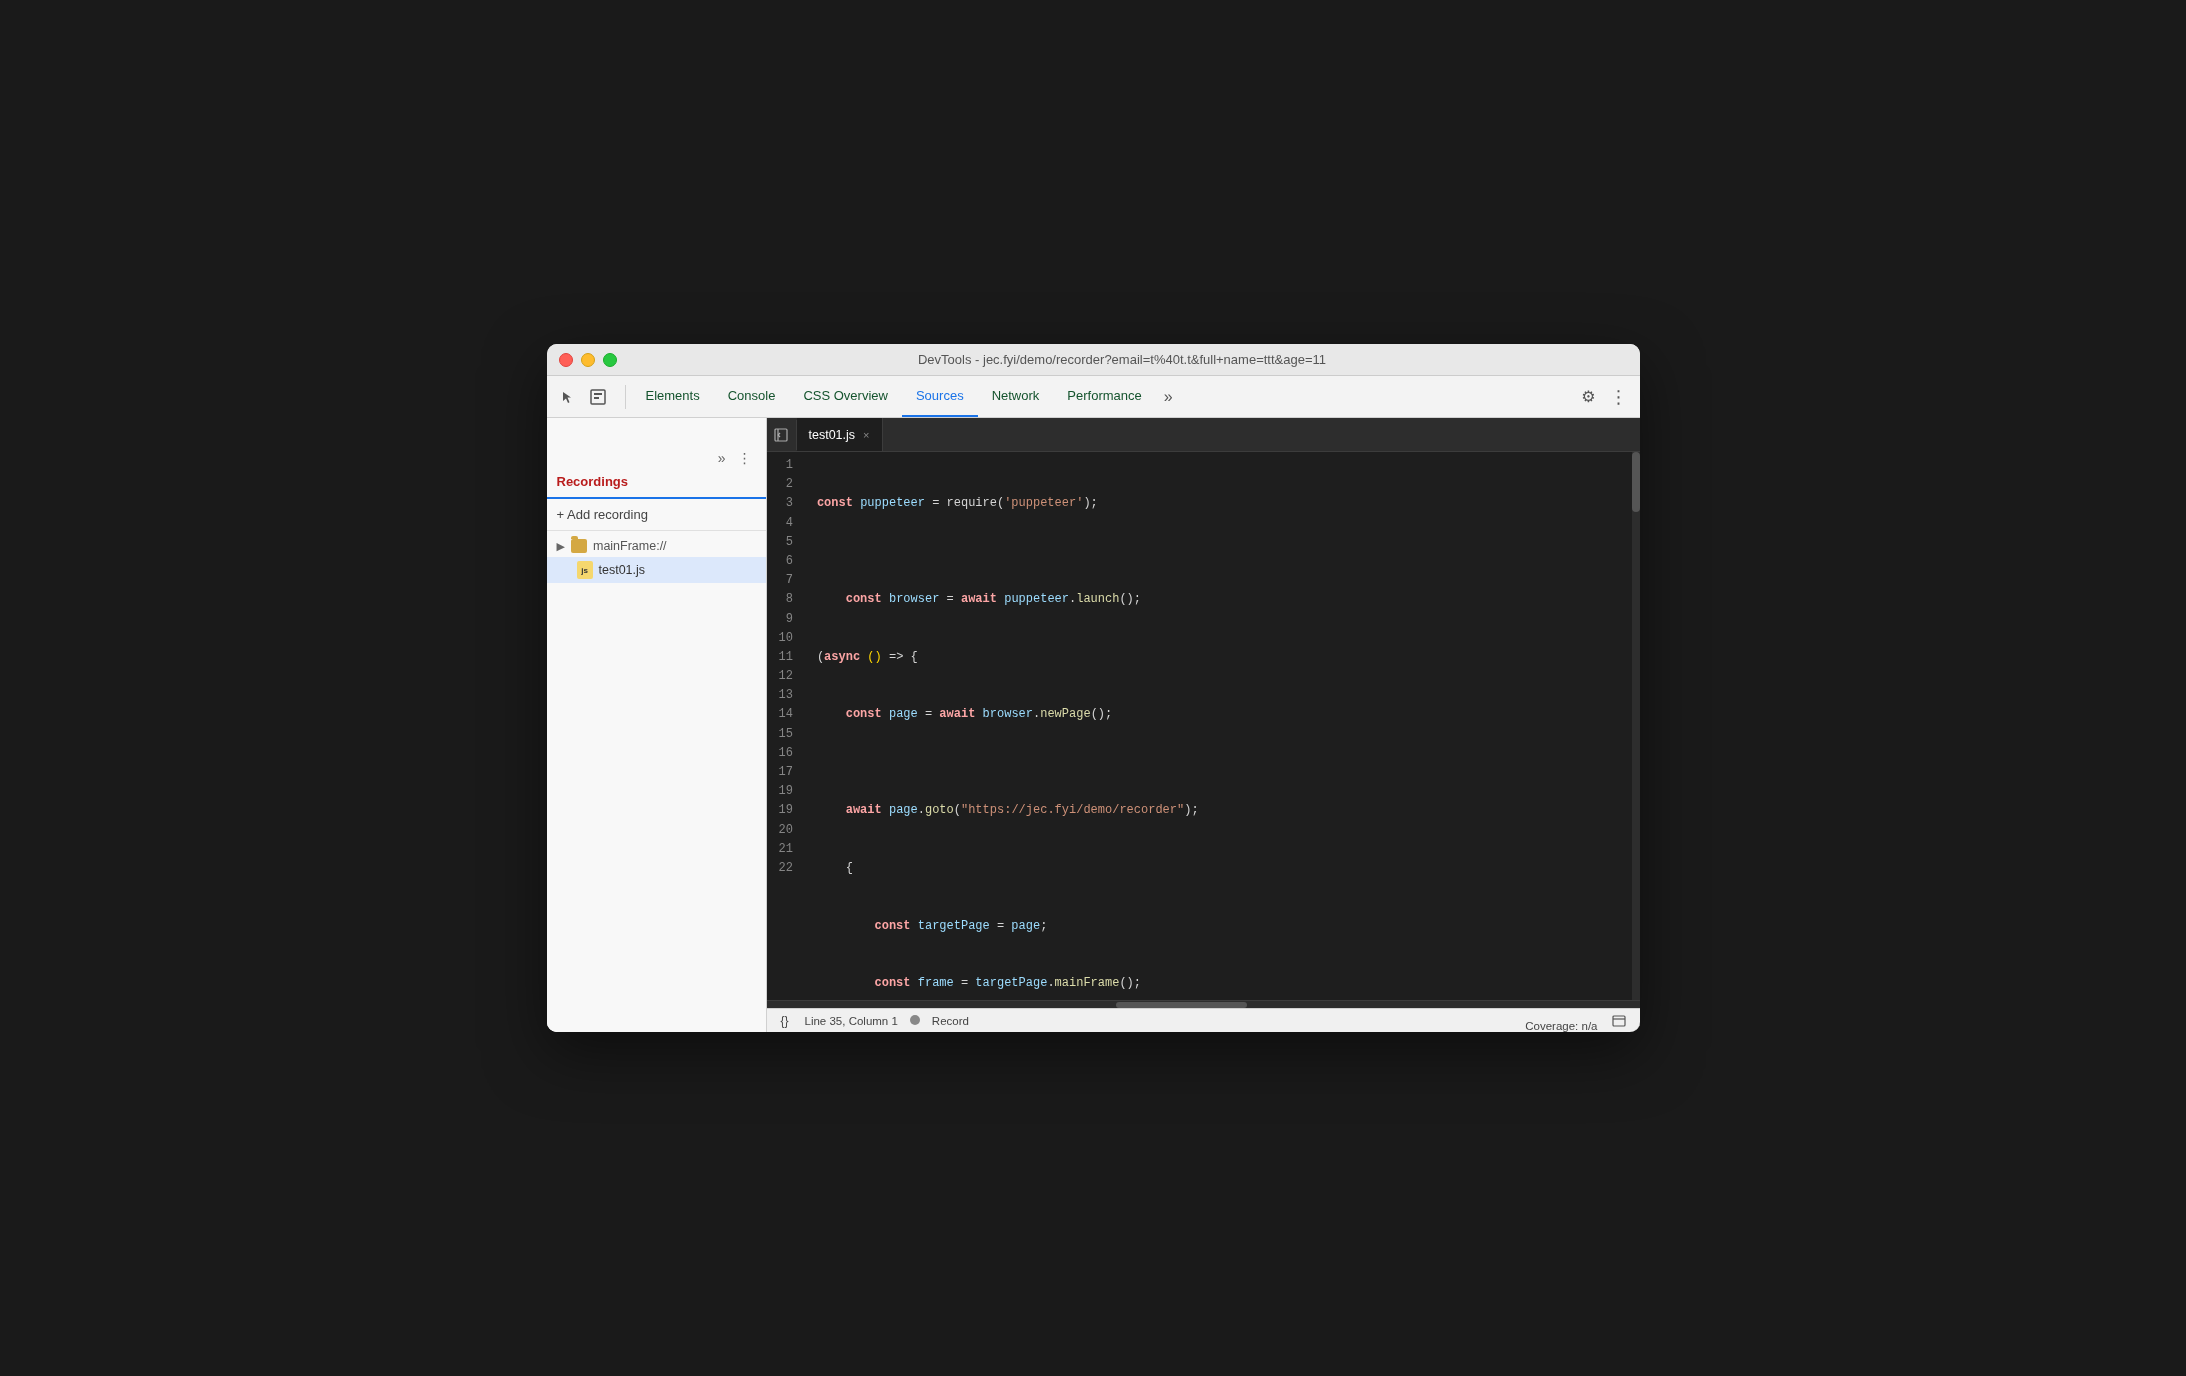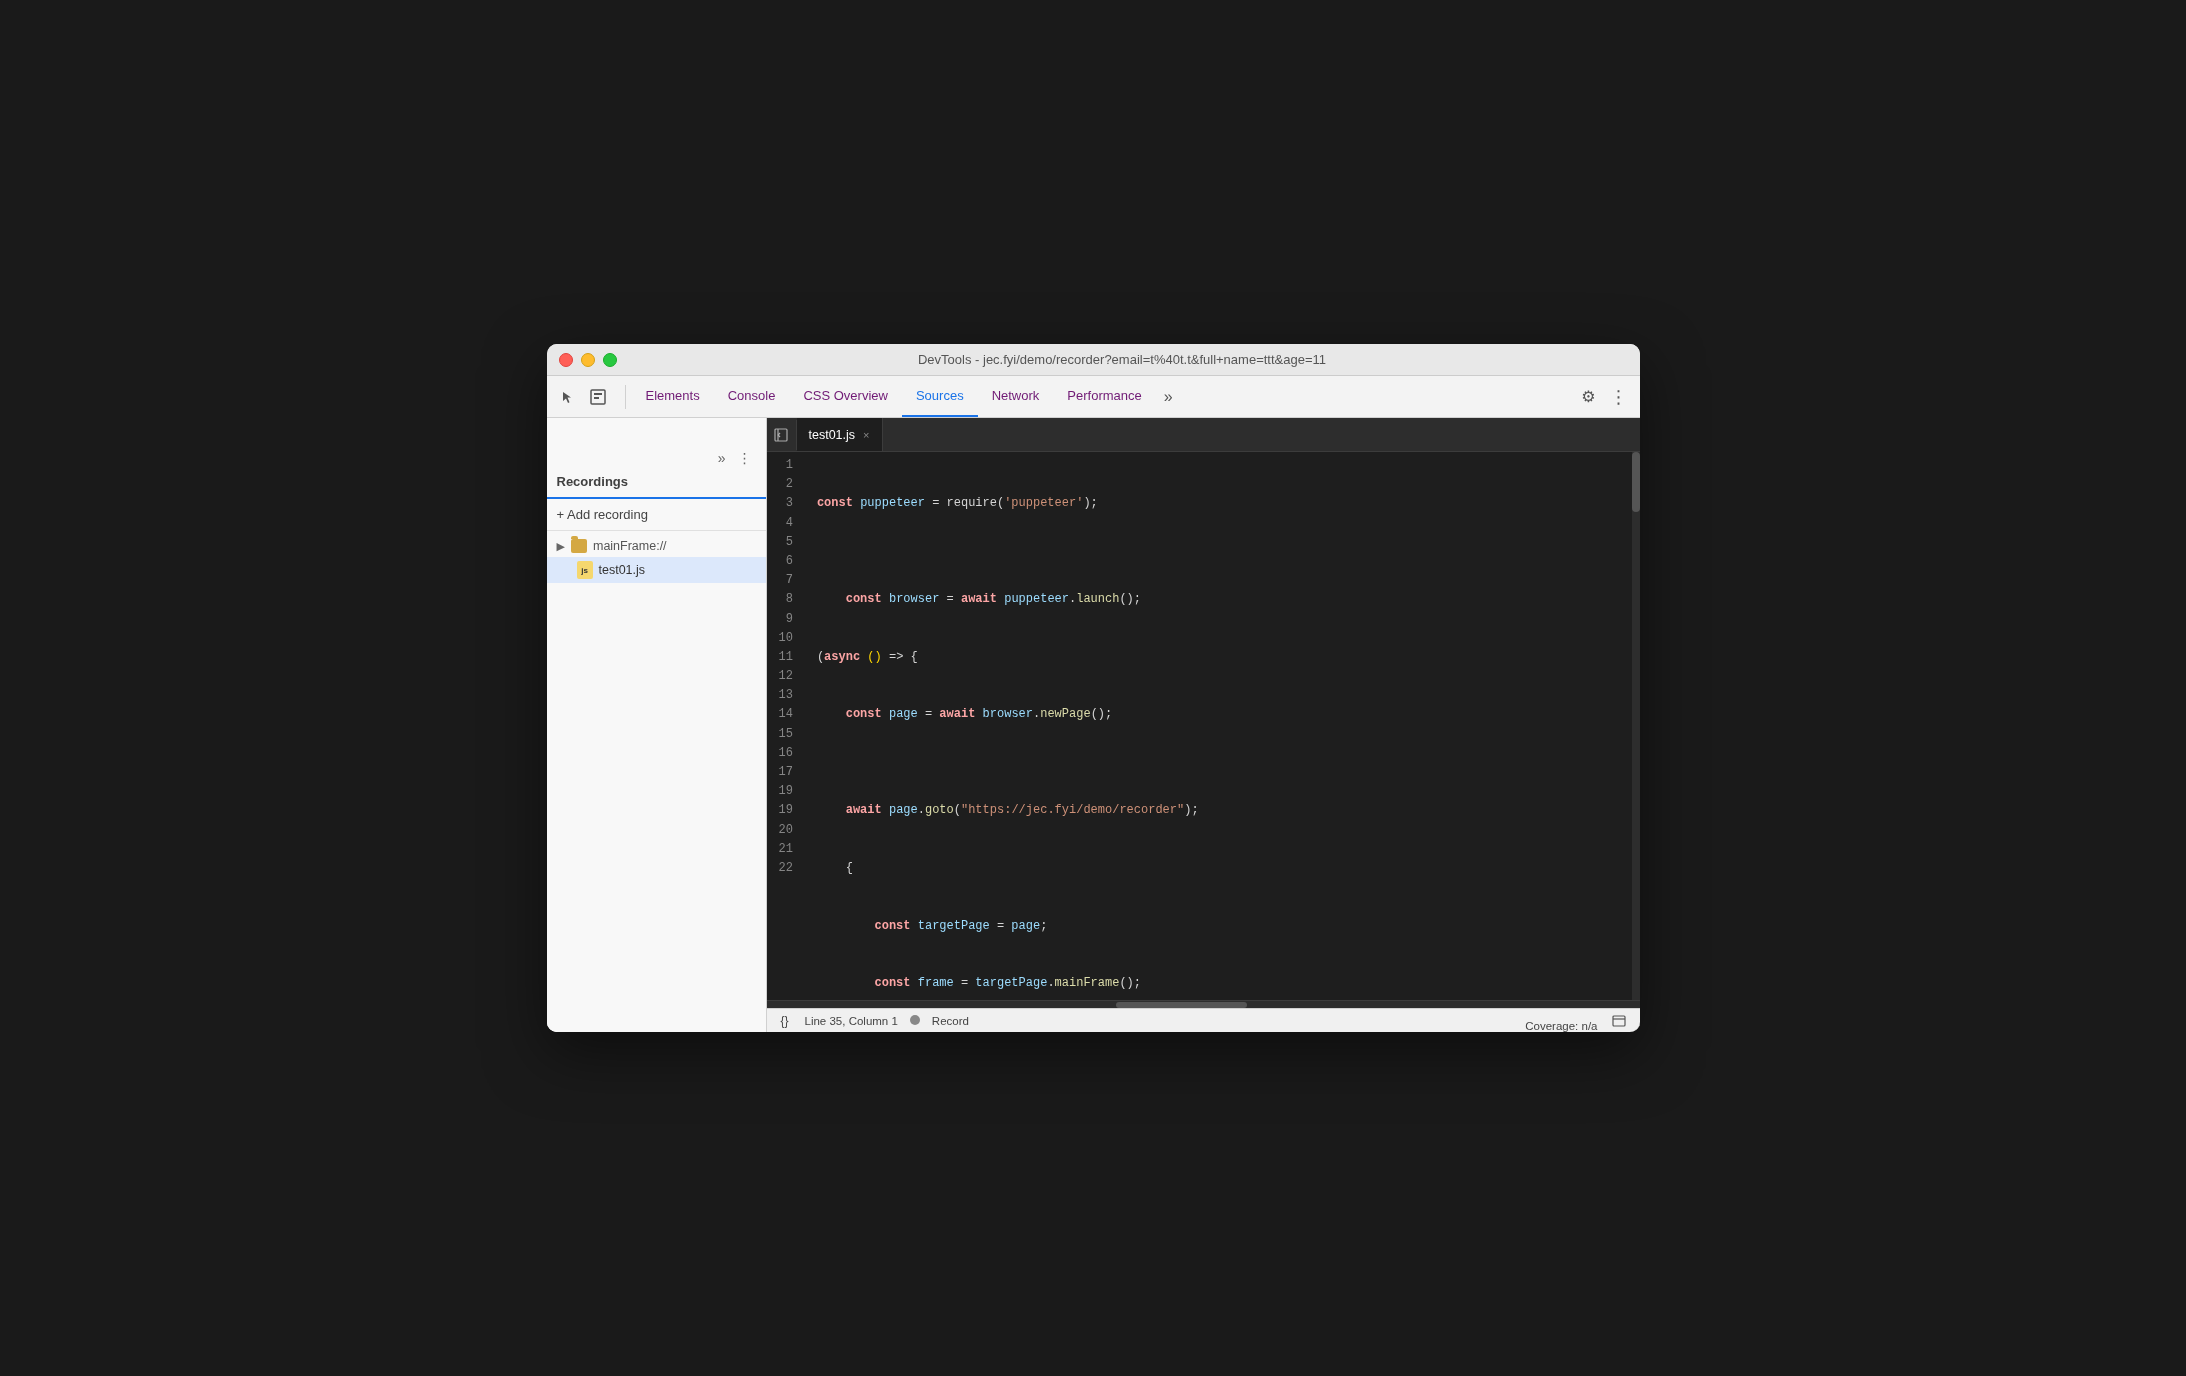--- a/index.html
+++ b/index.html
@@ -95,21 +95,21 @@
       align-items: center;
       height: 100%;
       gap: 0;
     }
     .nav-tab {
       padding: 0 14px;
       height: 100%;
       display: flex;
       align-items: center;
       font-size: 13px;
-      color: #701a75;
+      color: #14532d;
       cursor: pointer;
       border-bottom: 2px solid transparent;
       position: relative;
     }
     .nav-tab.active {
       color: #1a73e8;
       border-bottom: 2px solid #1a73e8;
     }
     .nav-tab-more {
       padding: 0 8px;
@@ -132,21 +132,21 @@
       width: 220px;
       background: #f8f8f8;
       border-right: 1px solid #d0d0d0;
       display: flex;
       flex-direction: column;
       flex-shrink: 0;
     }
     .sidebar-title {
       font-size: 13px;
       font-weight: 600;
-      color: #404040;
+      color: #b91c1c;
       margin-top: 48px;
     }
     .sidebar-header-icons {
       display: flex;
       gap: 4px;
     }
     .sidebar-header-icon {
       font-size: 14px;
       color: #666;
       cursor: pointer;

